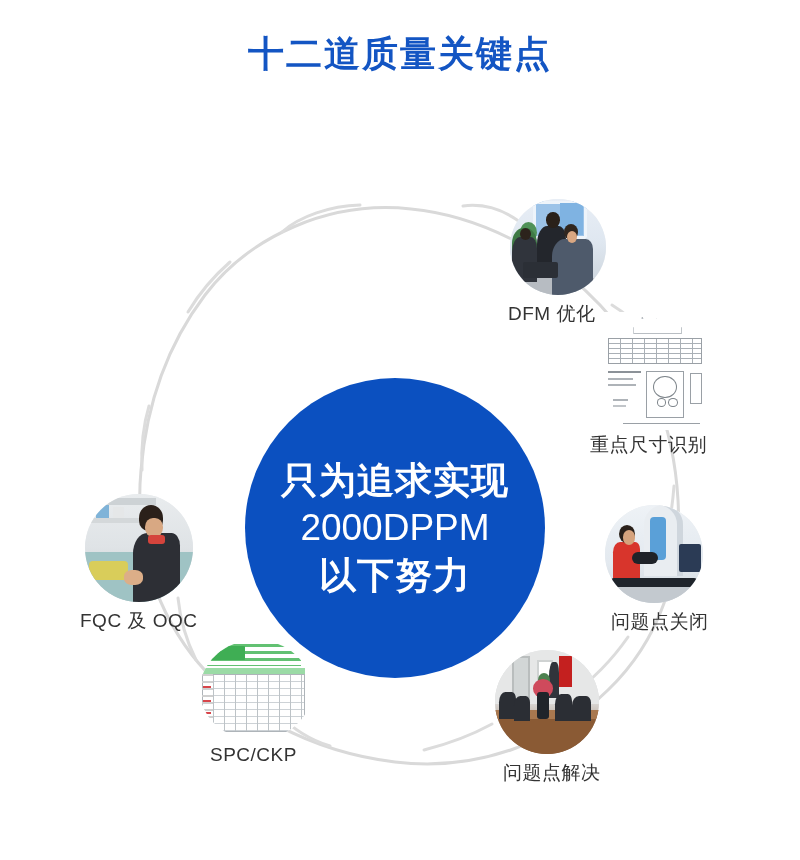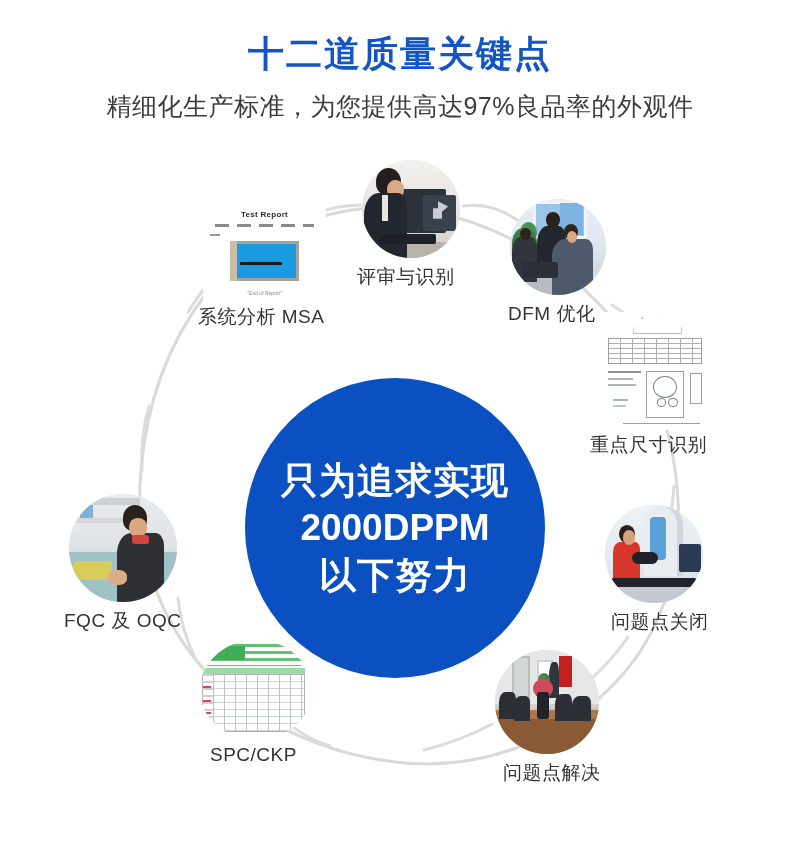--- a/index.html
+++ b/index.html
@@ -27,21 +27,21 @@
   .ring-svg{position:absolute;left:0;top:0;width:800px;height:860px;pointer-events:none;}
 
   
   .center-circle{
     position:absolute;left:245px;top:378px;width:300px;height:300px;
     border-radius:50%;background:#0B50C0;
     display:flex;flex-direction:column;align-items:center;justify-content:center;
     color:#ffffff;text-align:center;
   }
   .center-circle .l1{font-size:37px;font-weight:700;line-height:1.28;letter-spacing:1px;}
-  .center-circle .l2{font-size:37px;font-weight:700;line-height:1.28;letter-spacing:0px;}
+  .center-circle .l2{font-size:37px;font-weight:400;line-height:1.28;letter-spacing:0px;}
   .center-circle .l3{font-size:37px;font-weight:700;line-height:1.28;letter-spacing:1px;}
 
   
   .node{position:absolute;}
   .node .thumb{
     border-radius:50%;overflow:hidden;position:relative;
     background:#e9ecef;
   }
   .node .label{
     position:absolute;white-space:nowrap;
@@ -215,21 +215,20 @@
      background:repeating-linear-gradient(180deg,#cfcfcf 0 2px,transparent 2px 7px);}
   .doc-spc .red{position:absolute;left:3%;width:7%;height:2px;background:#d8454a;}
 
 </style>
 </head>
 <body>
 
 <div class="stage">
 
   <div class="title">十二道质量关键点</div>
-  <div class="subtitle">精细化生产标准，为您提供高达97%良品率的外观件</div>
 
   <svg class="ring-svg" viewBox="0 0 800 860">
     <g fill="none" stroke="#d9d9d9" stroke-width="3" stroke-linecap="round">
 
       <path d="M411,209
                C330,200 250,236 205,295
                C165,348 146,410 141,470
                C135,535 150,600 192,655
                C236,712 312,752 395,762
                C478,772 555,742 608,690
@@ -251,36 +250,20 @@
       <path d="M188,312 C200,292 214,276 230,262"></path>
     </g>
   </svg>
 
   <div class="center-circle">
     <div class="l1">只为追求实现</div>
     <div class="l2">2000DPPM</div>
     <div class="l3">以下努力</div>
   </div>
 
-  <div class="node" style="left:362px;top:160px;width:98px;height:98px;">
-    <div class="thumb" style="width:98px;height:98px;">
-      <div class="ph sc-review">
-        <i class="desk"></i>
-          <i class="mon"></i>
-          <i class="mon2"></i>
-          <i class="glyph"></i>
-        <i class="head"></i>
-          <i class="face"></i>
-          <i class="body"></i>
-          <i class="tie"></i>
-          <i class="kb"></i>
-      </div>
-    </div>
-    <div class="label" style="left:-5px;top:104px;">评审与识别</div>
-  </div>
 
   <div class="node" style="left:510px;top:199px;width:96px;height:96px;">
     <div class="thumb" style="width:96px;height:96px;">
       <div class="ph sc-dfm">
         <i class="win"></i>
           <i class="win2"></i>
           <i class="desk2"></i>
         <i class="plant2"></i>
           <i class="plant"></i>
         <i class="p3b"></i>
@@ -364,45 +347,34 @@
         <div class="grid"></div>
         <div class="lbls"></div>
         <div class="red" style="top:46%;"></div>
         <div class="red" style="top:60%;"></div>
         <div class="red" style="top:72%;"></div>
       </div>
     </div>
     <div class="label" style="left:10px;top:104px;">SPC/CKP</div>
   </div>
 
-  <div class="node" style="left:69px;top:494px;width:108px;height:108px;">
+  <div class="node" style="left:85px;top:494px;width:108px;height:108px;">
     <div class="thumb" style="width:108px;height:108px;">
       <div class="ph sc-fqc">
         <i class="shelf"></i>
           <i class="shelf2"></i>
           <i class="box"></i>
           <i class="box2"></i>
         <i class="bench"></i>
           <i class="tray"></i>
         <i class="body"></i>
           <i class="head"></i>
           <i class="face"></i>
           <i class="coll"></i>
           <i class="hand"></i>
       </div>
     </div>
     <div class="label" style="left:-5px;top:114px;">FQC 及 OQC</div>
   </div>
 
 
-  <div class="node" style="left:203px;top:196px;width:123px;height:106px;">
-    <div class="doc-report" style="left:0;top:0;width:123px;height:106px;">
-      <div class="dt">Test Report</div>
-      <div class="dm"></div>
-      <div class="dsm"></div>
-      <div class="dimg"><span></span></div>
-      <div class="drul"></div>
-      <div class="dfoot">"End of Report"</div>
-    </div>
-    <div class="label" style="left:-5px;top:108px;">系统分析 MSA</div>
-  </div>
 
 </div>
 
 </body></html>

